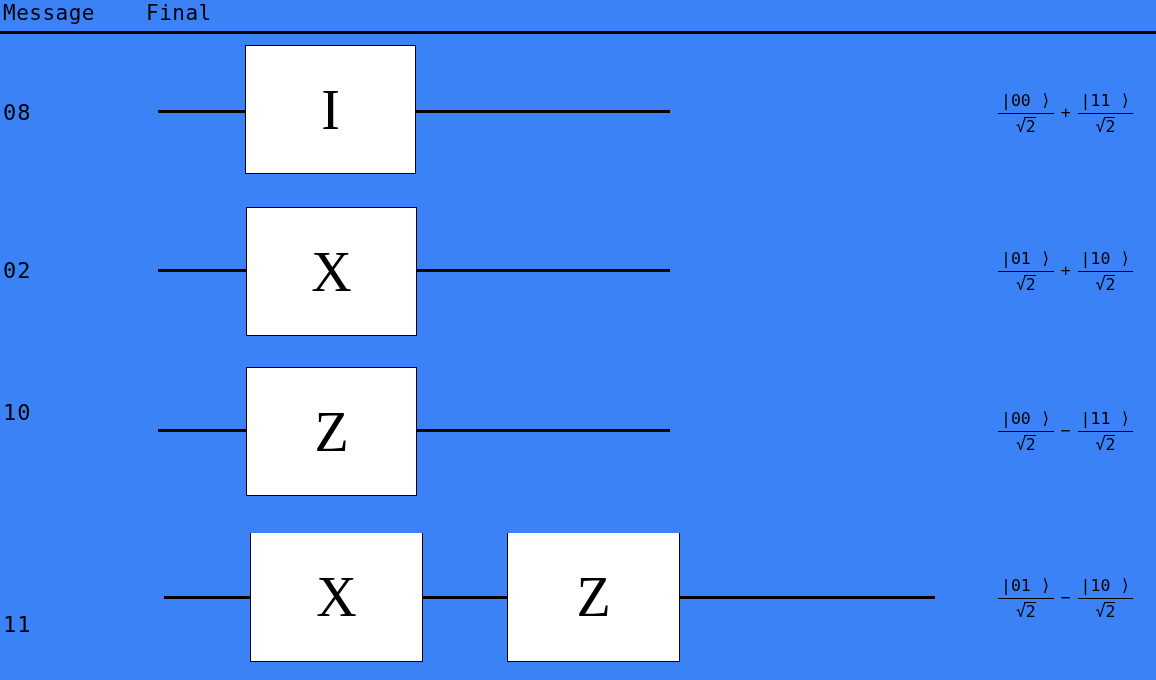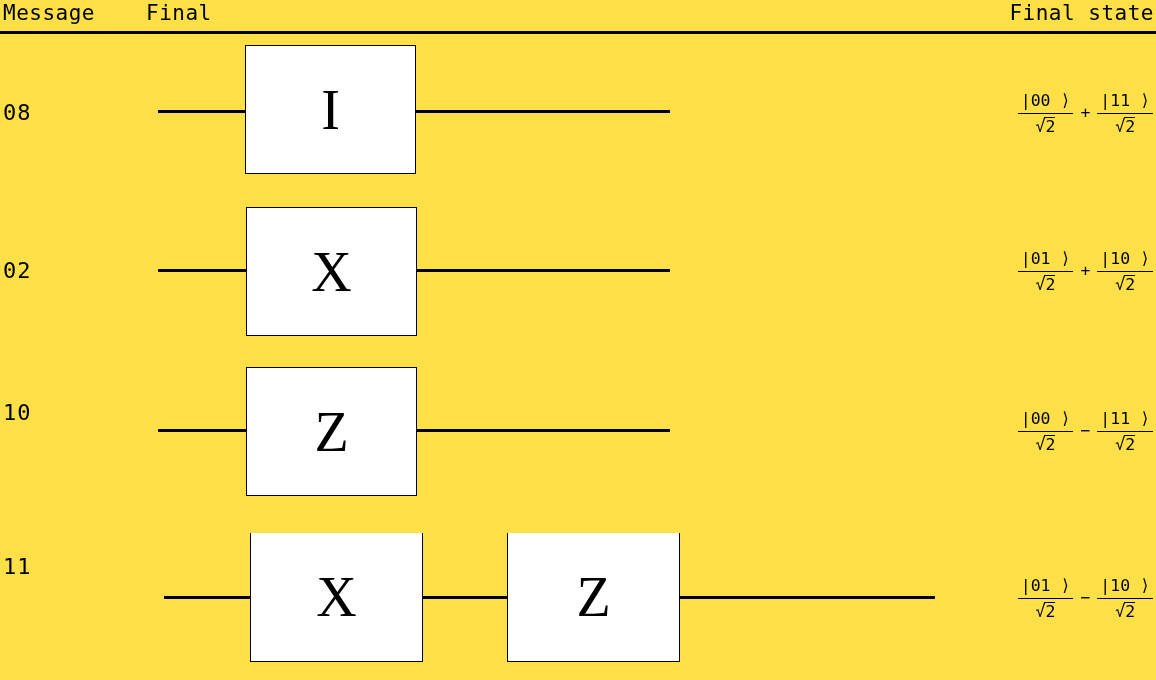--- a/index.html
+++ b/index.html
@@ -1,55 +1,54 @@
 <!DOCTYPE html>
 <html><head>
 <meta charset="utf-8">
 <style>
   html,body { margin:0; padding:0; background:#fff; }
   .canvas {
-    position:relative; width:1156px; height:680px; background:#fde047;
+    position:relative; width:1156px; height:680px; background:#3b82f6;
     color:#000; font-family:"DejaVu Sans Mono", monospace; overflow:hidden;
   }
   .hdr { position:absolute; top:1px; font-size:21px; font-weight:500; letter-spacing:0.5px; white-space:nowrap; }
   .hdr-right { right:2px; }
   .rule { position:absolute; top:31px; left:0; width:1156px; height:2.6px; background:#000; }
 
   .wire { position:absolute; height:2.6px; background:#000; }
 
   .gatebox {
     position:absolute; background:#ffffff; border:1.6px solid #000;
     display:flex; align-items:center; justify-content:center;
   }
   .gatebox.open-top { border-top:none; }
   .gate-letter { font-family:"Liberation Serif","DejaVu Serif",serif; font-size:56px; line-height:1; }
 
   .msg { position:absolute; left:3px; transform:translateY(-50%); font-size:22px; letter-spacing:1px; }
 
   .state {
     position:absolute; left:998px; width:155px; transform:translateY(-50%);
-    display:flex; align-items:center; justify-content:flex-end; gap:7px;
+    display:flex; align-items:center; justify-content:flex-start; gap:7px;
     font-size:16.5px; white-space:nowrap;
   }
   .frac { display:inline-flex; flex-direction:column; align-items:center; }
   .num { padding:1px 3px 3px 3px; border-bottom:1.6px solid #000; }
   .den { position:relative; padding:3px 2px 0 2px; }
   .den::after { 
     content:""; position:absolute; top:3px; left:0.63em; right:2px; border-top:1.5px solid #000;
   }
   .op { font-size:16.5px; padding-bottom:2px; }
 </style>
 </head>
 <body>
 
 <div class="canvas">
 
   <span class="hdr" style="left:3px">Message</span>
   <span class="hdr" style="left:146px">Final</span>
-  <span class="hdr hdr-right">Final state</span>
   <div class="rule"></div>
 
   <div>
     <span class="msg" style="top:112px">08</span>
     <div class="wire" style="left:158px; top:110px; width:512px"></div>
     <div class="gatebox" style="left:245px; top:45px; width:169px; height:127px">
       <span class="gate-letter">I</span>
     </div>
     <div class="state" style="top:113px">
       <span class="frac">
@@ -96,21 +95,21 @@
       </span>
       <span class="op">−</span>
       <span class="frac">
         <span class="num">|11 ⟩</span>
         <span class="den">√2</span>
       </span>
     </div>
   </div>
 
   <div>
-    <span class="msg" style="top:566px">11</span>
+    <span class="msg" style="top:624px">11</span>
     <div class="wire" style="left:164px; top:596px; width:771px"></div>
     <div class="gatebox open-top" style="left:250px; top:533px; width:171px; height:128px">
       <span class="gate-letter">X</span>
     </div>
     <div class="gatebox open-top" style="left:507px; top:533px; width:171px; height:128px">
       <span class="gate-letter">Z</span>
     </div>
     <div class="state" style="top:598px">
       <span class="frac">
         <span class="num">|01 ⟩</span>

